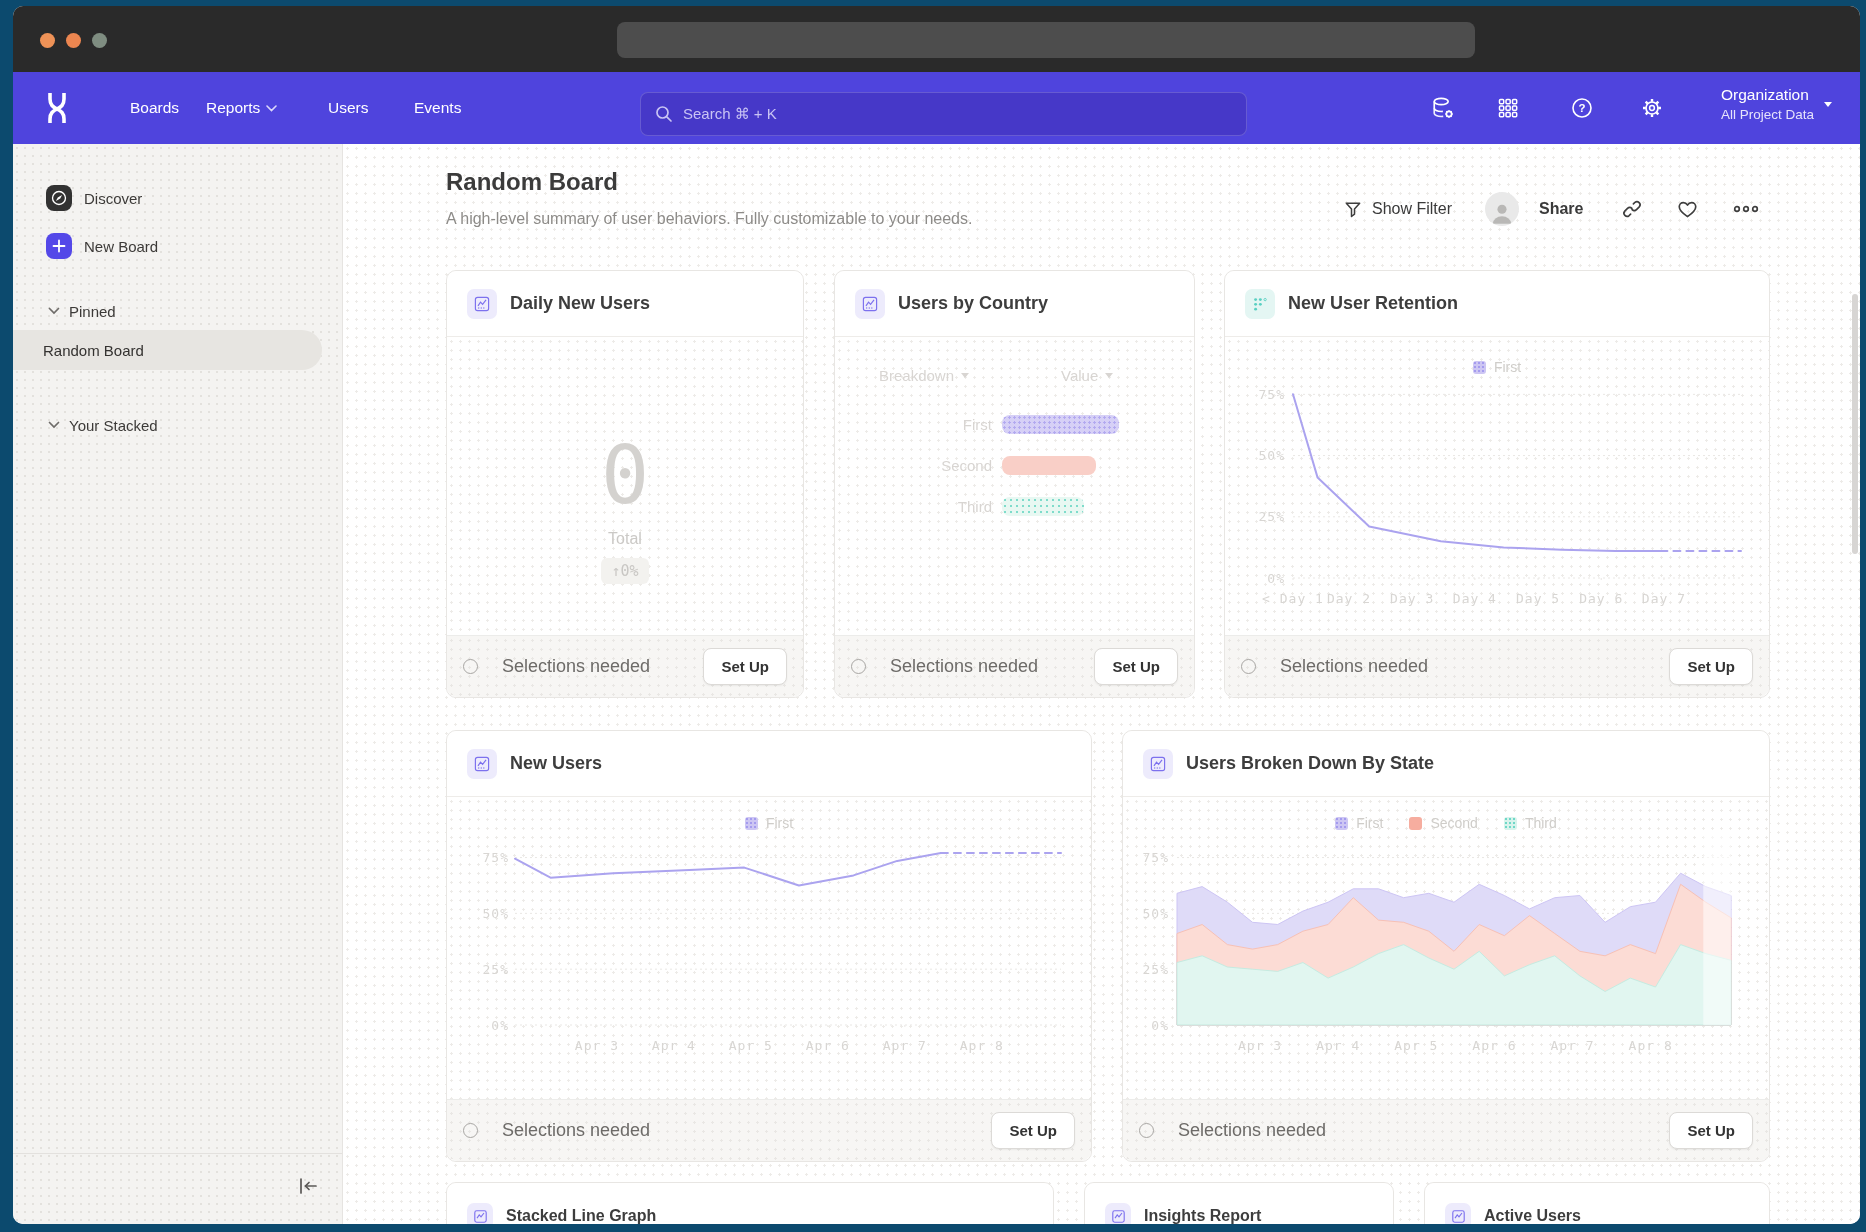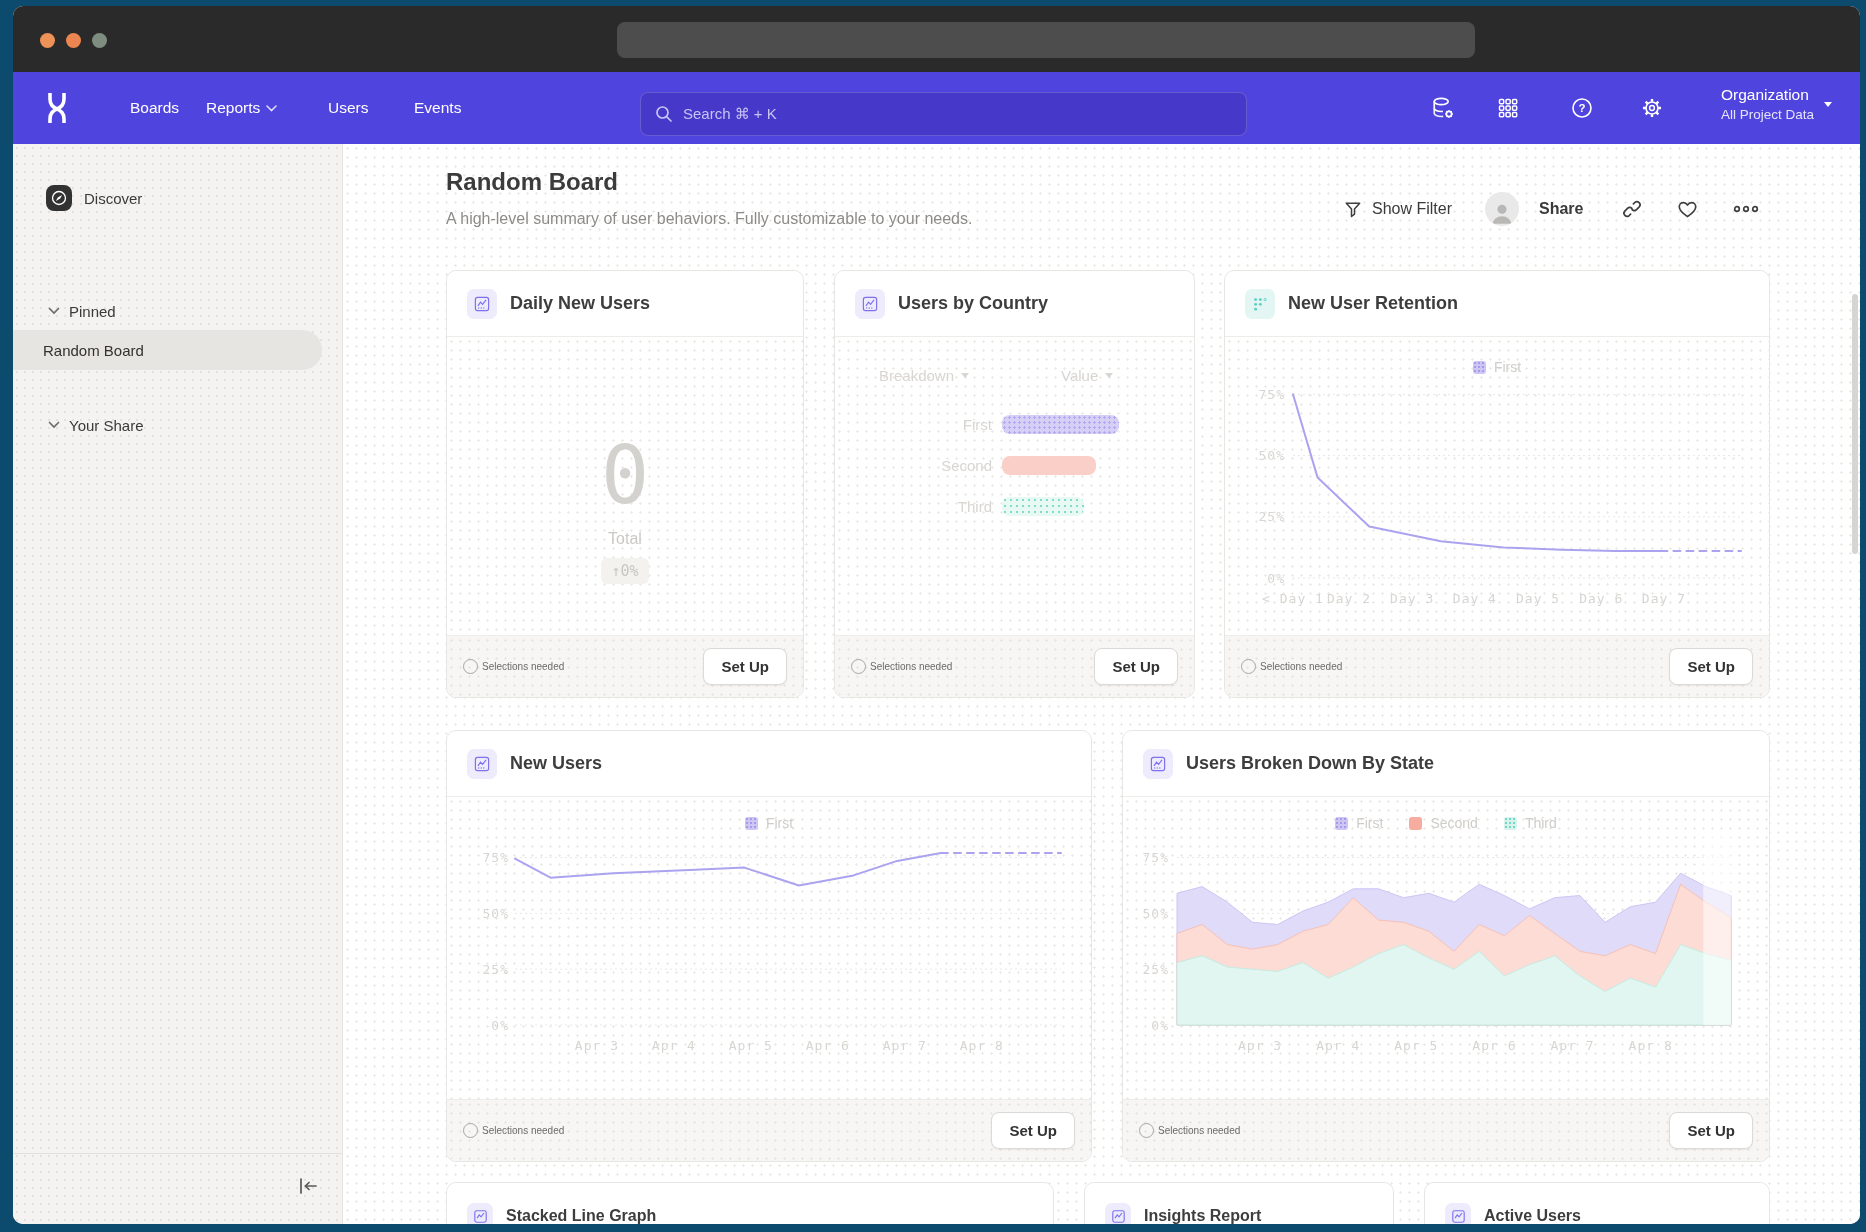--- a/index.html
+++ b/index.html
@@ -52,21 +52,21 @@
   .card { position:absolute; background:#fff; border:1px solid #e8e6e3; border-radius:10px; }
   .card-head { position:absolute; left:0; top:0; width:100%; height:66px; display:flex; align-items:center;
     padding:0 20px; gap:13px; border-bottom:1px solid #eeece9; background:#fff; border-radius:10px 10px 0 0; }
   .card-title { font-size:18px; font-weight:700; color:#3d3d3d; }
   .card-body { position:absolute; left:0; top:66px; right:0; bottom:62px;
     background-image:radial-gradient(#edebe8 1px, transparent 1.3px); background-size:9px 9px; }
   .card-foot { position:absolute; left:0; bottom:0; width:100%; height:62px; background:#f7f6f4;
     background-image:radial-gradient(#e9e7e4 1px, transparent 1.3px); background-size:9px 9px;
     border-top:1px solid #ececea; border-radius:0 0 10px 10px; display:flex; align-items:center; padding:0 16px; }
   .radio { width:15px; height:15px; border:1.5px solid #a8a6a3; border-radius:50%; flex:0 0 15px; }
-  .foot-status { font-size:10px; color:#6d6b68; margin-left:4px; }
+  .foot-status { font-size:18px; color:#6d6b68; margin-left:24px; }
   .setup-btn { margin-left:auto; background:#fff; border:1px solid #dcdad7; border-radius:8px;
     padding:9px 17px; font-size:15px; font-weight:700; color:#333; cursor:pointer;
     box-shadow:0 1px 2px rgba(0,0,0,.06); font-family:"Liberation Sans",sans-serif; }
   .chart-ic { width:30px; height:30px; border-radius:7px; background:#edebfc; flex:0 0 30px;
     display:flex; align-items:center; justify-content:center; }
   .chart-ic.mint { background:#e4f6f3; }
 
   
   .bignum { font-family:"DejaVu Sans Mono", monospace; font-size:80px; color:#d4d2cf; text-align:center; }
   .bignum-label { font-size:16px; color:#cbc9c6; text-align:center; margin-top:8px; }
@@ -193,37 +193,45 @@
     <div id="sidebar">
       <div class="side-row" style="top:34px; padding-left:33px; height:40px;">
         <div class="side-ic" style="background:#323232;">
           <svg width="18" height="18" viewBox="0 0 20 20" fill="none">
             <circle cx="10" cy="10" r="7.2" stroke="#fff" stroke-width="1.5"></circle>
             <path d="M13.4 6.6 L11.4 10.6 L6.6 13.4 L8.6 9.4 Z" fill="#fff"></path>
           </svg>
         </div>
         <span class="side-label">Discover</span>
       </div>
+      <div class="side-row" style="top:82px; padding-left:33px; height:40px;">
+        <div class="side-ic" style="background:#5448e8;">
+          <svg width="14" height="14" viewBox="0 0 14 14">
+              <path d="M7 1.5v11M1.5 7h11" stroke="#fff" stroke-width="1.8" stroke-linecap="round"></path>
+            </svg>
+        </div>
+        <span class="side-label">New Board</span>
+      </div>
 
       <div class="side-row" style="top:152px; padding-left:35px; height:30px;">
         <svg width="12" height="8" viewBox="0 0 12 8">
             <path d="M1.5 1.5L6 6l4.5-4.5" stroke="#6e6c69" stroke-width="1.7" fill="none" stroke-linecap="round"></path>
           </svg>
         <span class="section-label">Pinned</span>
       </div>
 
       <div id="pill-selected">
         <span style="font-size:15px; color:#343230;">Random Board</span>
       </div>
 
       <div class="side-row" style="top:266px; padding-left:35px; height:30px;">
         <svg width="12" height="8" viewBox="0 0 12 8">
             <path d="M1.5 1.5L6 6l4.5-4.5" stroke="#6e6c69" stroke-width="1.7" fill="none" stroke-linecap="round"></path>
           </svg>
-        <span class="section-label">Your Share</span>
+        <span class="section-label">Your Stacked</span>
       </div>
 
       <div id="side-footer">
         <div class="abs" style="right:22px; top:22px; cursor:pointer;">
           <svg width="24" height="20" viewBox="0 0 24 20" fill="none" stroke="#5a5856" stroke-width="1.7" stroke-linecap="round">
             <path d="M5 3v14"></path>
               <path d="M20 10H9.5"></path>
               <path d="M13 6.5L9.5 10l3.5 3.5"></path>
           </svg>
         </div>

